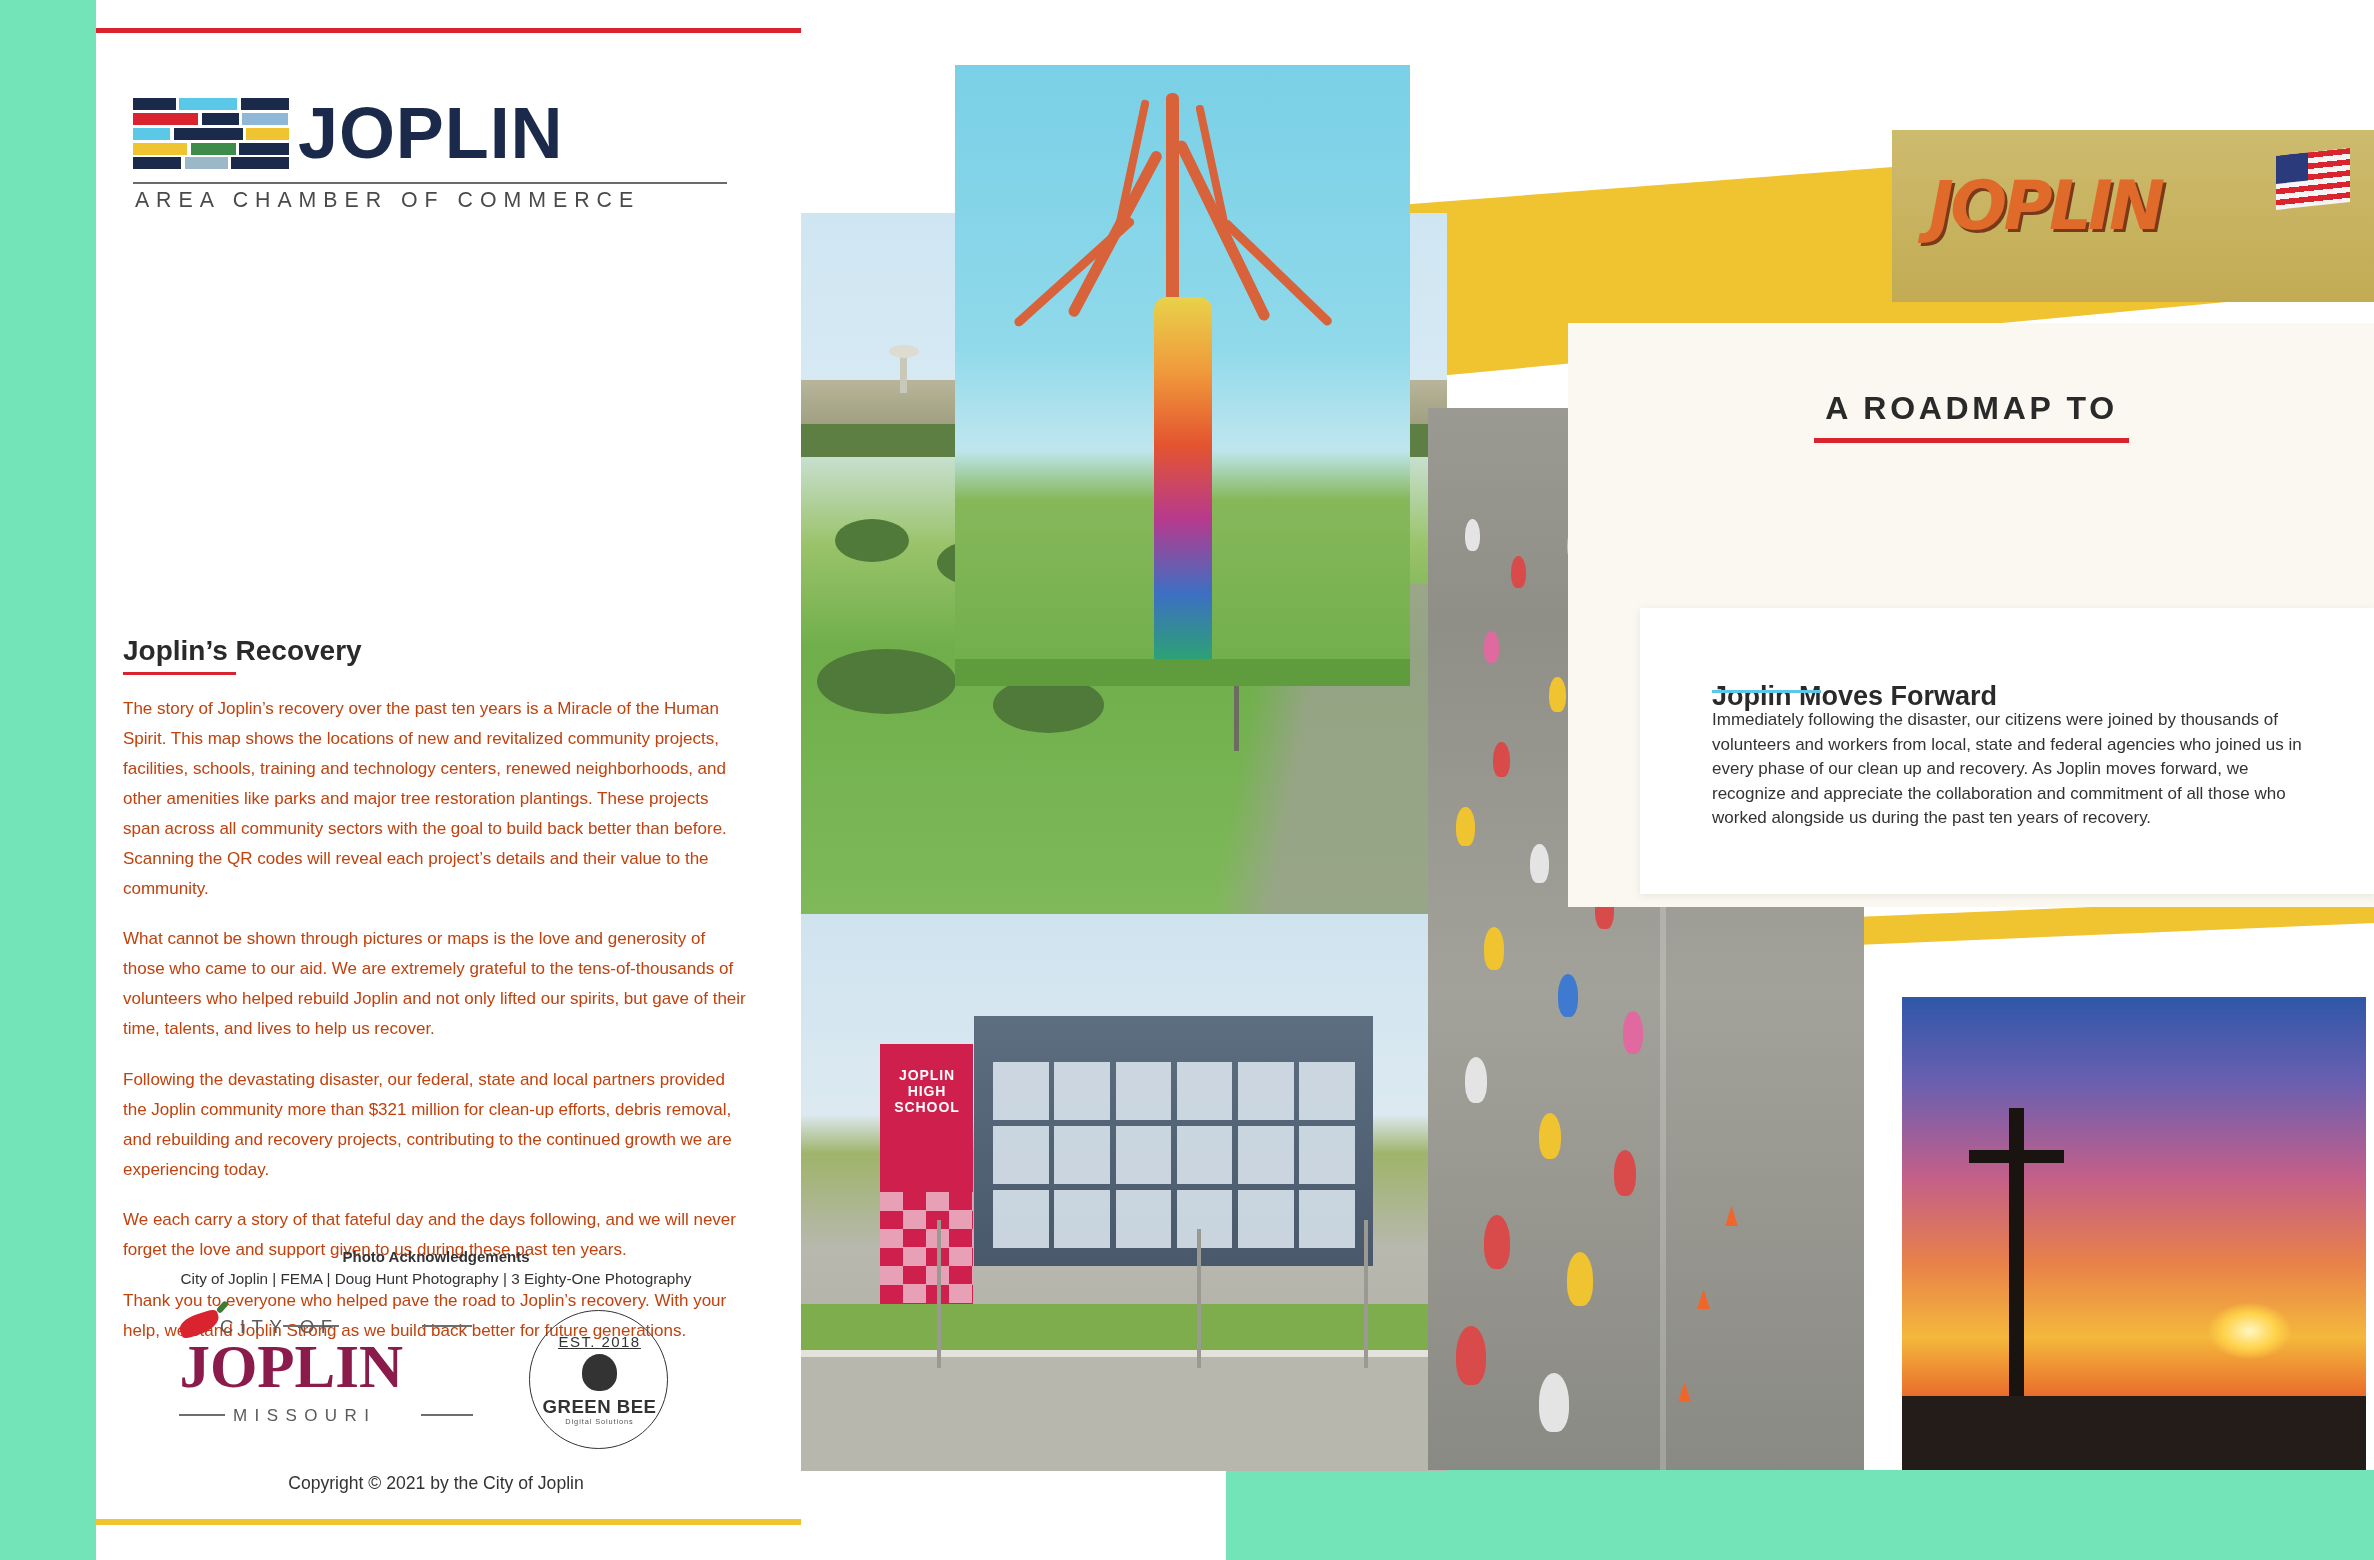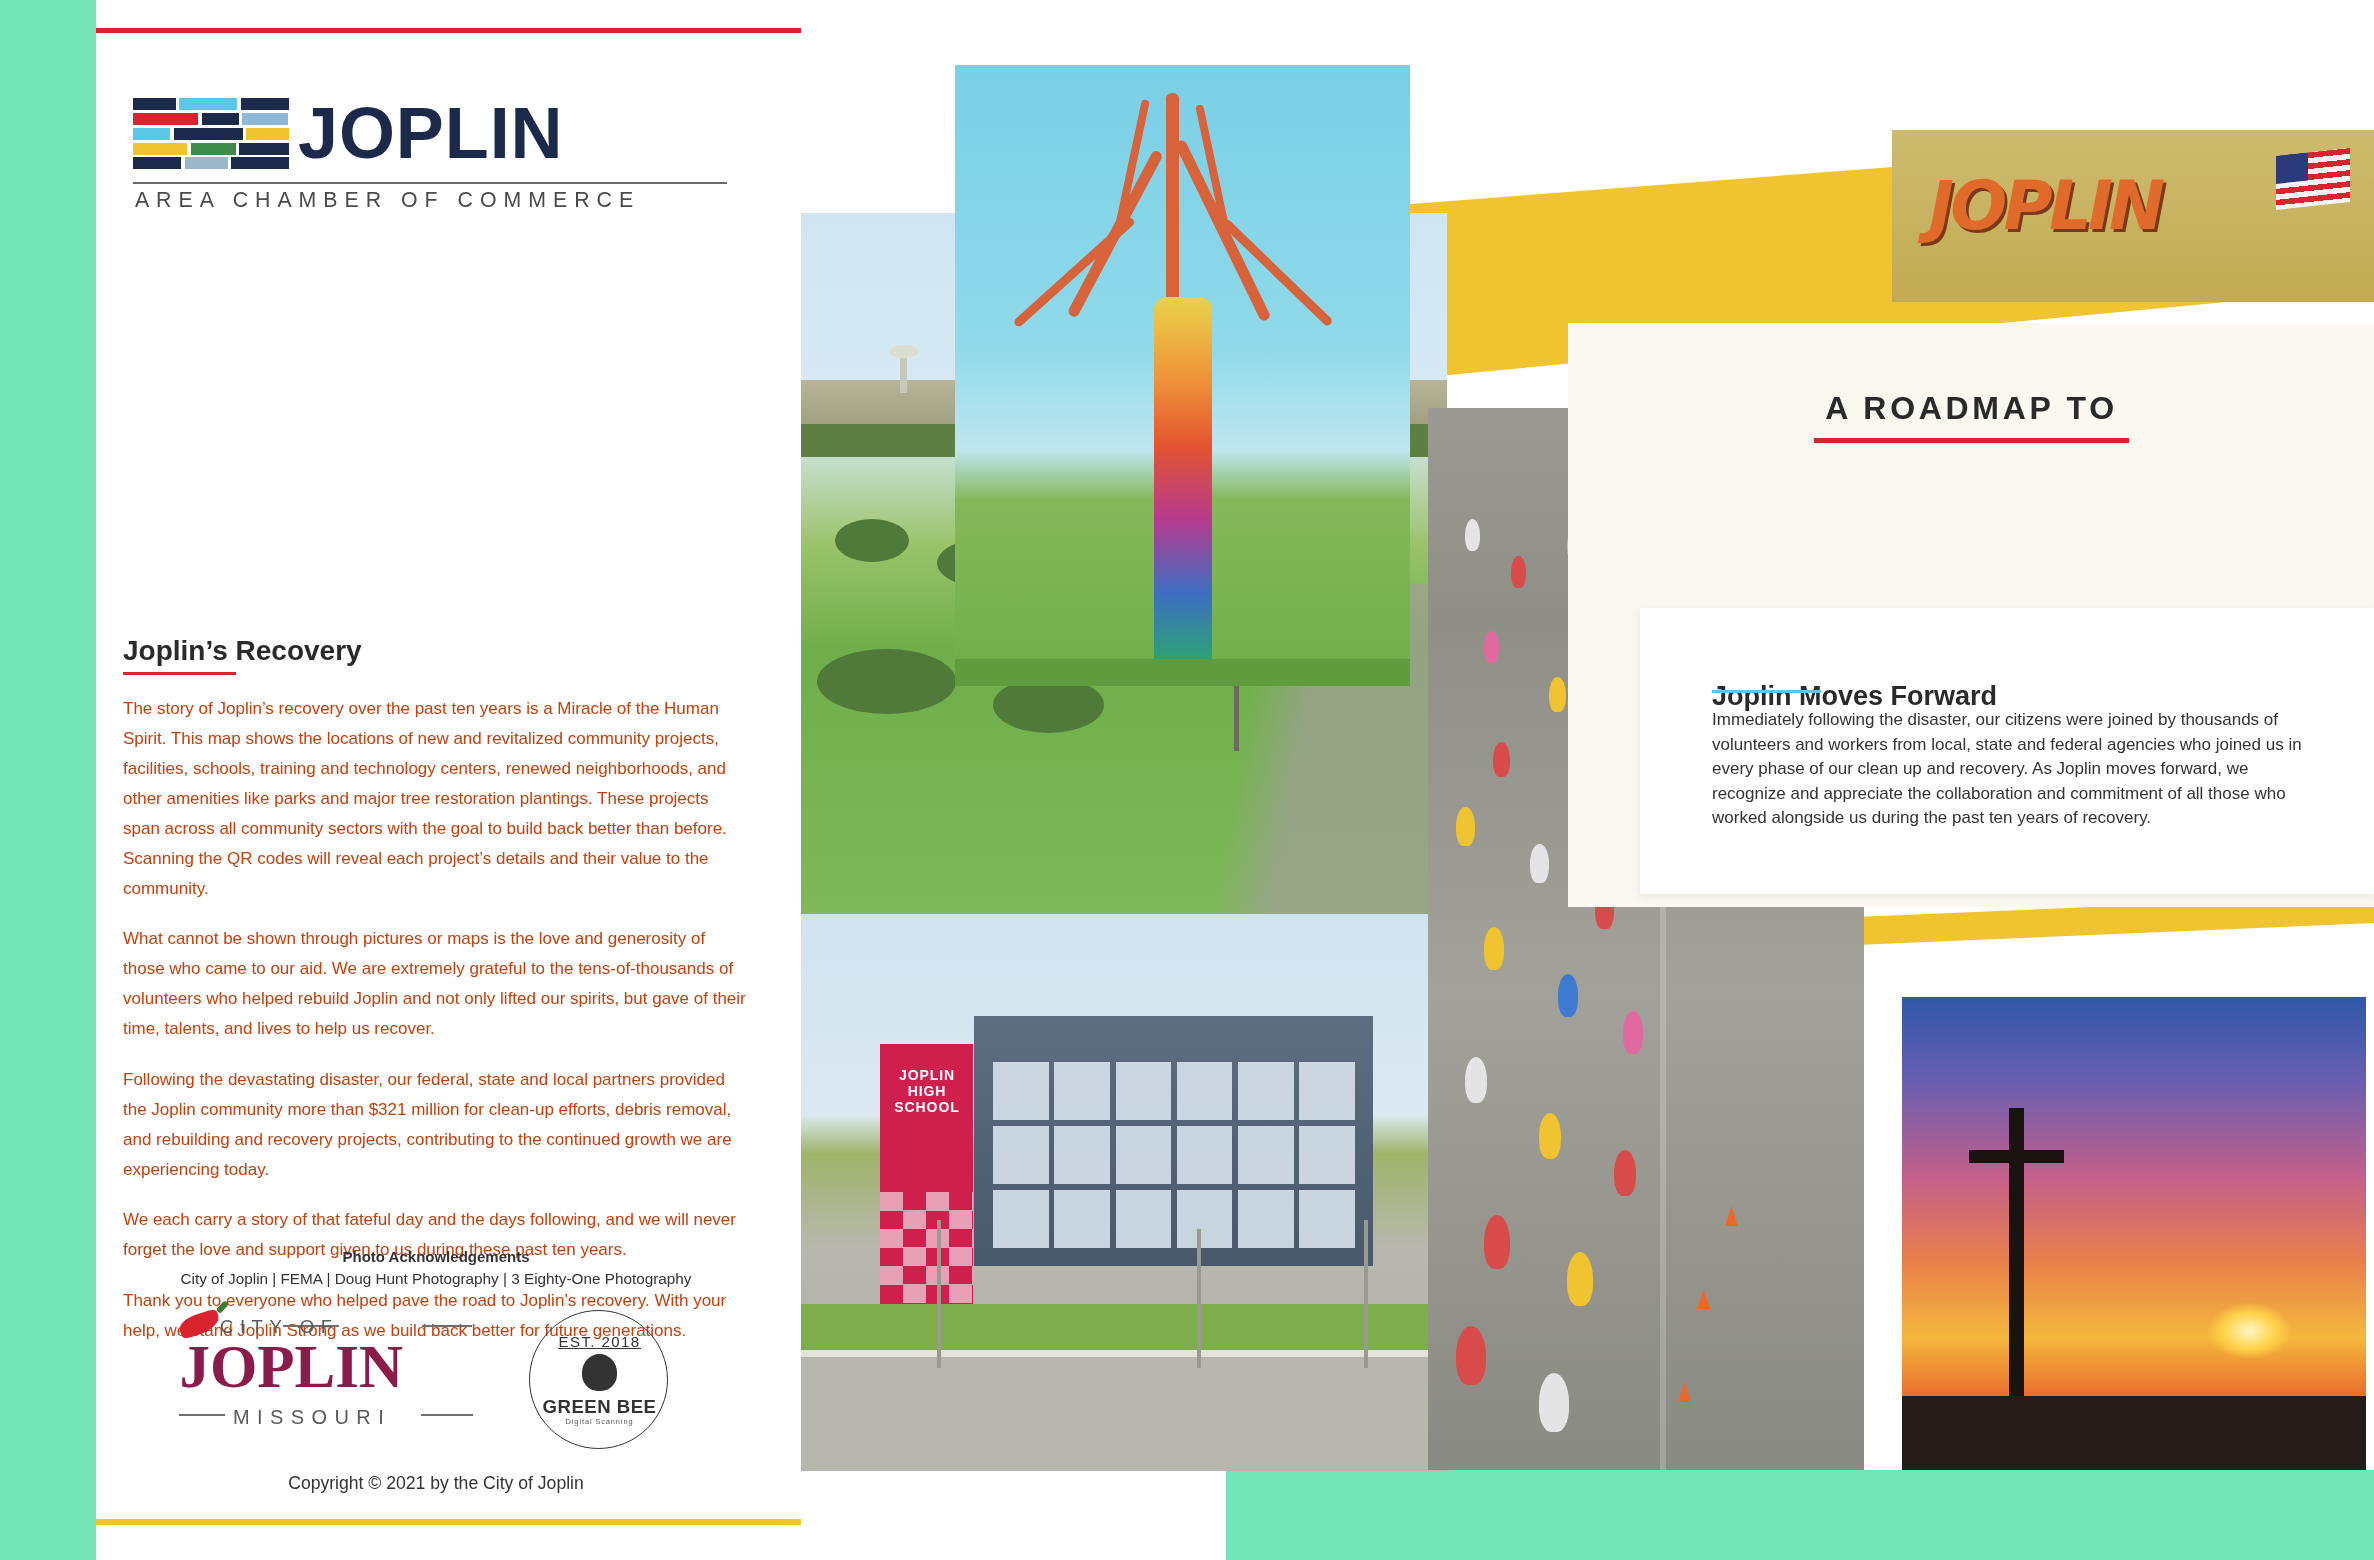--- a/index.html
+++ b/index.html
@@ -127,21 +127,21 @@
   .city-logo { position: absolute; left: 172px; top: 1310px; width: 306px; height: 139px; }
   .city-top {
     position: absolute; left: 48px; top: 5.6px; font-size: 18.6px; letter-spacing: 6.5px;
     color: #5a5a5a; font-weight: normal;
   }
   .city-joplin {
     position: absolute; left: 7.4px; top: 22px; font-size: 61px; font-weight: bold;
     color: #8b1b4b; letter-spacing: 0px; font-family: "Liberation Serif", serif;
   }
   .city-missouri {
-    position: absolute; left: 61px; top: 96px; font-size: 20px; letter-spacing: 7.4px;
+    position: absolute; left: 61px; top: 96px; font-size: 17px; letter-spacing: 7.4px;
     color: #5a5a5a;
   }
   .city-bar { position: absolute; height: 1.9px; background: #6e6e6e; }
   .pepper {
     position: absolute; left: 7.4px; top: 3.7px; width: 41px; height: 20.4px;
     background: #d9232e; border-radius: 50% 20% 60% 20%;
     transform: rotate(-18deg);
   }
   .pepper-stem {
     position: absolute; left: 41px; top: -1.9px; width: 13px; height: 5.6px;
@@ -526,21 +526,21 @@
     <div class="city-bar" style="left:7.4px;top:104px;width:46px;"></div>
     <div class="city-bar" style="left:249px;top:104px;width:52px;"></div>
     <div class="city-missouri">MISSOURI</div>
   </div>
 
   <div class="bee-logo">
     <div class="bee-est">EST. 2018</div>
     <div class="bee-rule" style="top:37px;"></div>
     <div class="bee-body"></div>
     <div class="bee-name">GREEN BEE</div>
-    <div class="bee-sub">Digital Scanning</div>
+    <div class="bee-sub">Digital Solutions</div>
   </div>
 
   <div class="copyright">Copyright © 2021 by the City of Joplin</div>
 
   <div class="roadmap-card">
     <div class="roadmap-kicker">A ROADMAP TO</div>
     <div class="roadmap-rule"></div>
   </div>
 
   <div class="moves-card">

